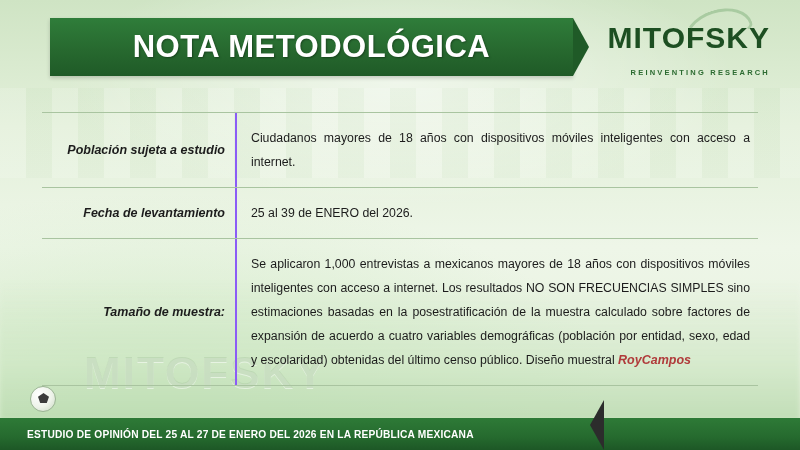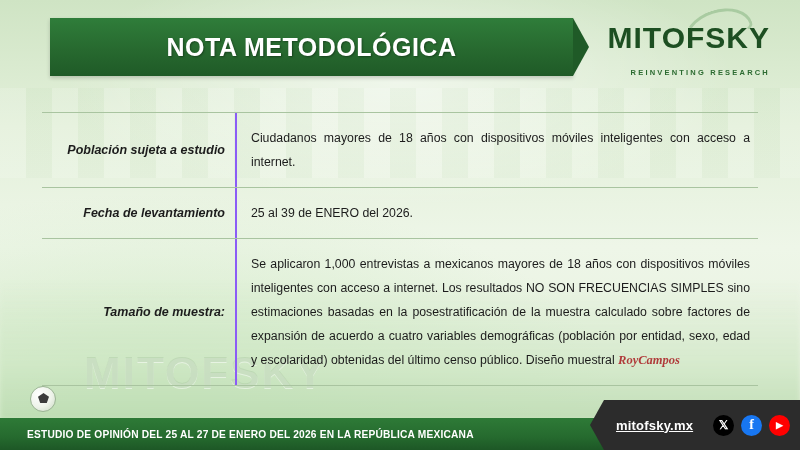--- a/index.html
+++ b/index.html
@@ -44,21 +44,21 @@
   }
   .header-band::after {
     content: ""; position: absolute; right: -16px; top: 0;
     border-left: 16px solid #1f5a27;
     border-top: 29px solid transparent;
     border-bottom: 29px solid transparent;
   }
   .header-title {
     position: absolute; left: 0; top: 0; width: 523px; height: 58px;
     display: flex; align-items: center; justify-content: center;
-    color: #ffffff; font-size: 25px; font-weight: bold; letter-spacing: .5px;
+    color: #ffffff; font-size: 31px; font-weight: bold; letter-spacing: .5px;
     text-shadow: 1px 1px 2px rgba(0,0,0,0.35);
   }
   .brand {
     position: absolute; right: 12px; top: 4px; text-align: right;
   }
   .brand-name {
     color: #1d4f22; font-size: 30px; font-weight: bold; letter-spacing: 1px;
     line-height: 32px;
   }
   .brand-tag {
@@ -117,21 +117,21 @@
     flex: 1;
     padding: 13px 8px 13px 14px;
     font-size: 12.3px; line-height: 24px; color: #1c1c1c;
     text-align: justify;
   }
   .r1 .row-label, .r1 .row-value { min-height: 66px; }
   .r2 .row-label, .r2 .row-value { min-height: 46px; }
   .r3 .row-value { text-align: justify; }
   b { font-weight: normal; }
   .roycampos {
-    font-family: Liberation Serif, serif;
+    font-family: Liberation Sans, sans-serif;
     font-style: italic; color: #b03a3a; font-weight: bold; font-size: 12.5px;
   }
 
   
   .footer {
     position: absolute; left: 0; right: 0; bottom: 0; height: 32px;
     background: linear-gradient(180deg, #2e7a37 0%, #256a2e 60%, #1d5726 100%);
     display: flex; align-items: center;
   }
   .footer-text {
@@ -201,20 +201,14 @@
     <div class="row r3">
       <div class="row-label">Tamaño de muestra:</div>
       <div class="row-value"><span>Se aplicaron </span><b>1,000</b><span> entrevistas a mexicanos mayores de 18 años con dispositivos móviles inteligentes con acceso a internet. Los resultados NO SON FRECUENCIAS SIMPLES sino estimaciones basadas en la posestratificación de la muestra calculado sobre factores de expansión de acuerdo a cuatro variables demográficas (población por entidad, sexo, edad y escolaridad) obtenidas del último censo público. Diseño muestral </span><span class="roycampos">RoyCampos</span></div>
     </div>
 
   </div>
 
   <div class="footer">
     <div class="footer-text">ESTUDIO DE OPINIÓN DEL 25 AL 27 DE ENERO DEL 2026 EN LA REPÚBLICA MEXICANA</div>
     <div class="footer-accent"></div>
-    <div class="footer-right">
-      <a class="footer-url" href="#">mitofsky.mx</a>
-      <span class="soc soc-x">𝕏</span>
-      <span class="soc soc-fb">f</span>
-      <span class="soc soc-yt">▶</span>
-    </div>
   </div>
 </div>
 
 </body></html>

